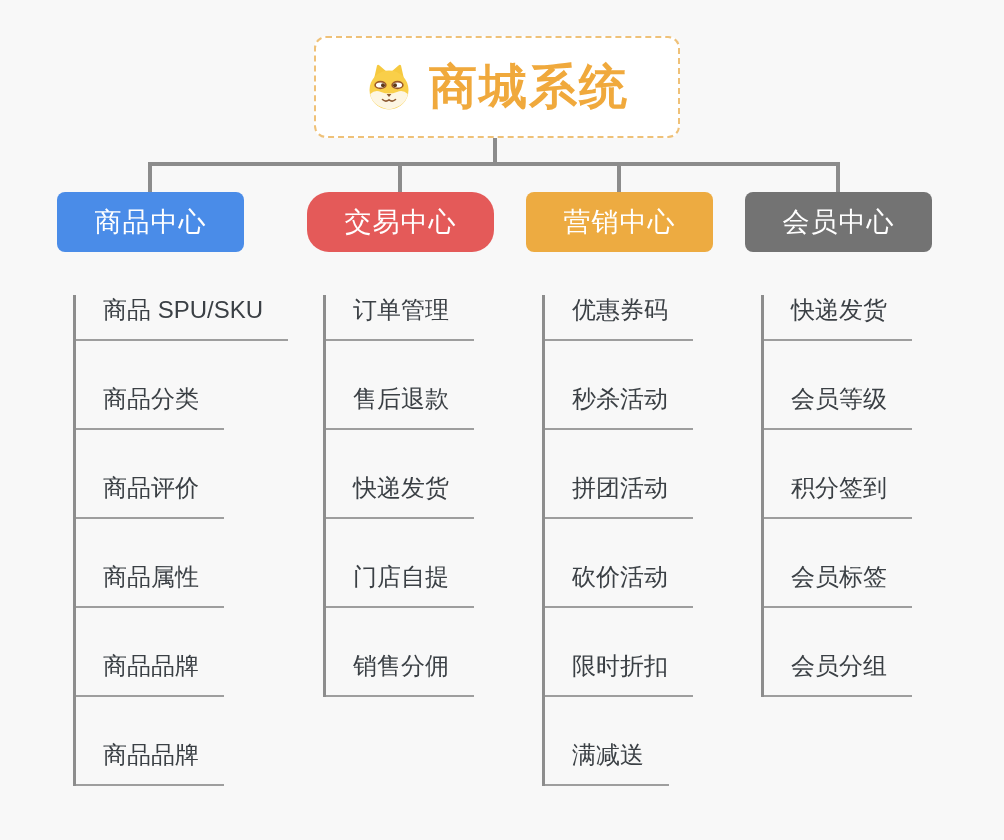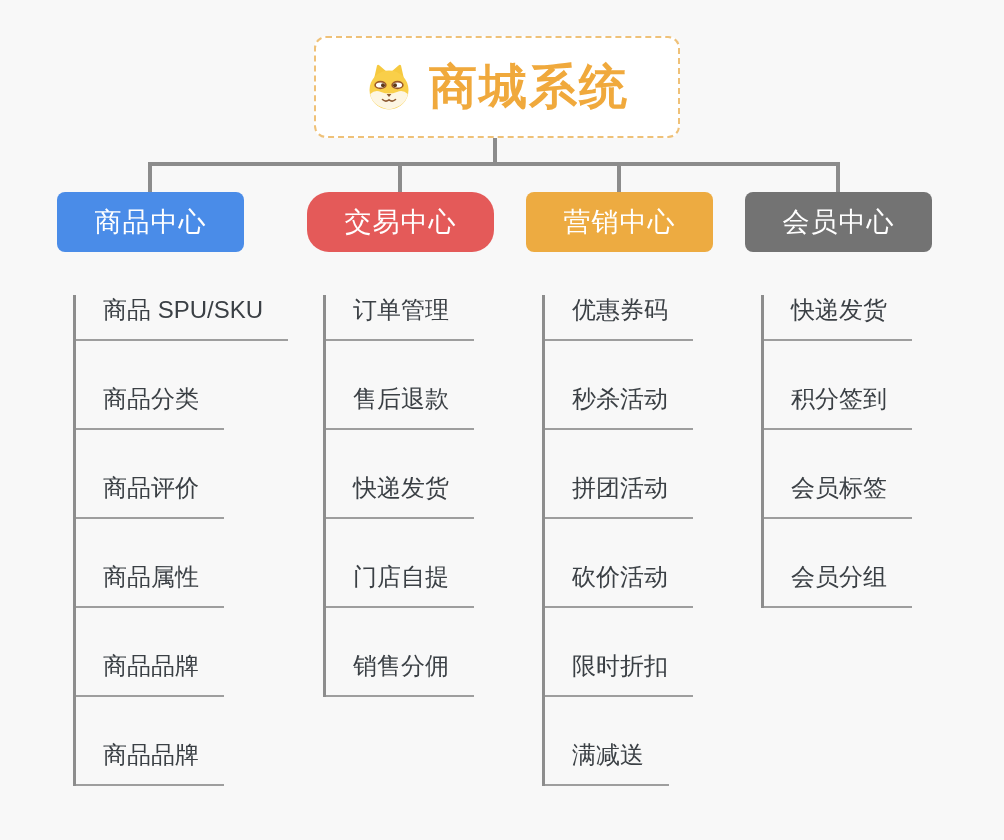--- a/index.html
+++ b/index.html
@@ -119,19 +119,20 @@
       <div class="child">满减送</div>
     </div>
   </div>
 
   <div class="branch b4">
     <div class="branch-header" style="background-color: #737373;">
       <span>会员中心</span>
     </div>
     <div class="children">
       <div class="child">快递发货</div>
+      <div class="child">会员等级</div>
       <div class="child">积分签到</div>
       <div class="child">会员标签</div>
       <div class="child">会员分组</div>
     </div>
   </div>
 
 </div>
 
 </body></html>

